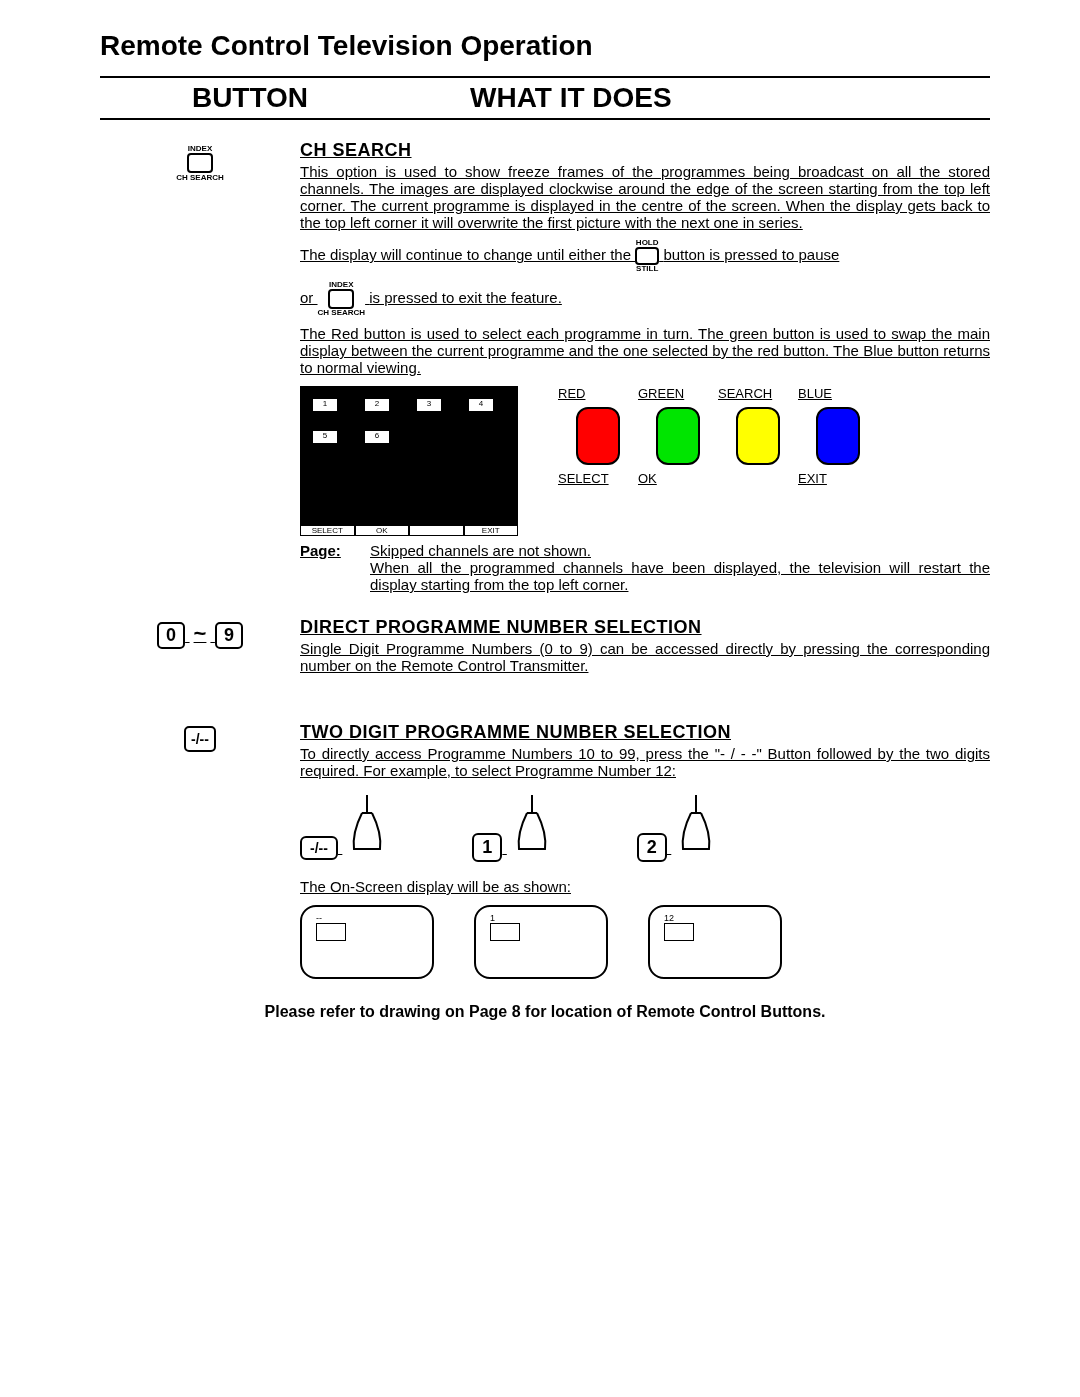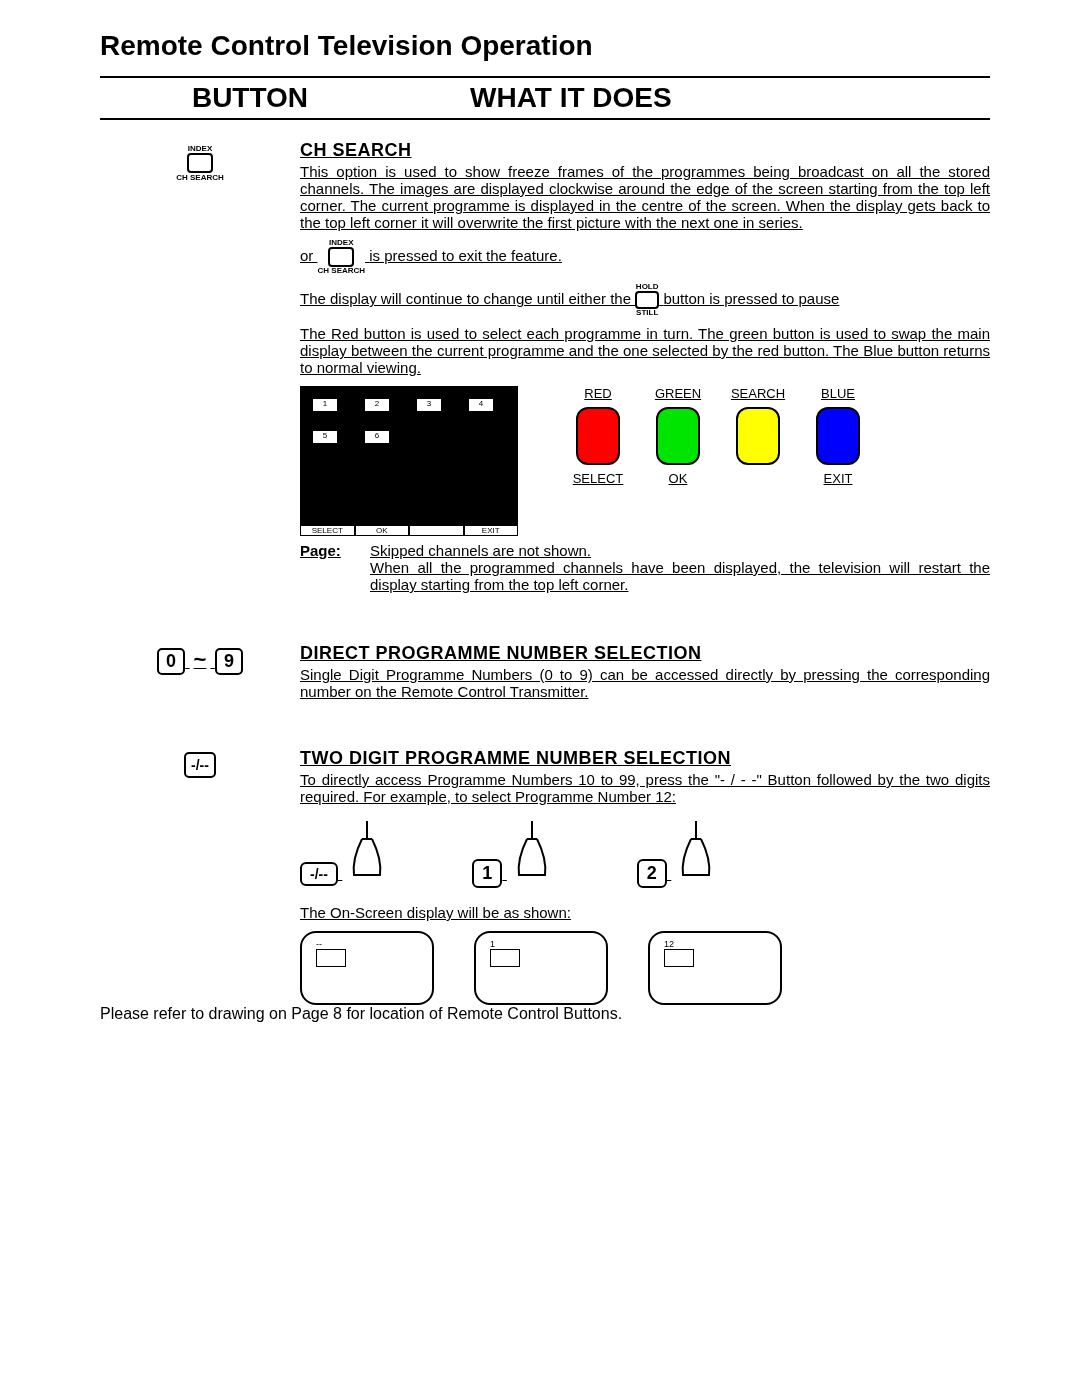--- a/index.html
+++ b/index.html
@@ -121,21 +121,21 @@
     background: #fff;
     font-size: 8px;
     display: flex;
   }
   .tv-preview-footer span {
     flex: 1;
     text-align: center;
     border: 1px solid #000;
   }
   .color-col {
-    text-align: center;
+    text-align: left;
     width: 80px;
   }
   .color-label-top {
     font-size: 13px;
   }
   .color-shape {
     width: 40px;
     height: 54px;
     border: 2px solid #000;
     border-radius: 12px;
@@ -194,21 +194,24 @@
   }
   .osd-inner {
     position: absolute;
     top: 16px;
     left: 14px;
     border: 1px solid #000;
     width: 28px;
     height: 16px;
   }
   .footer-note {
+    text-align: center;
     font-size: 16px;
+    margin-top: 24px;
+    font-weight: bold;
   }
 </style>
 </head>
 <body>
 
 <div class="page-title">Remote Control Television Operation</div>
 
 <div class="header-bar">
   <div class="col-button-head">BUTTON</div>
   <div class="col-what-head">WHAT IT DOES</div>
@@ -218,37 +221,37 @@
   <div class="left-col">
     <span class="chsearch-icon">
       <span>INDEX</span><br>
       <span class="chsearch-box"></span>
       <span>CH SEARCH</span>
     </span>
   </div>
   <div class="right-col">
     <div class="sec-head">CH SEARCH</div>
     <p class="para">This option is used to show freeze frames of the programmes being broadcast on all the stored channels. The images are displayed clockwise around the edge of the screen starting from the top left corner. The current programme is displayed in the centre of the screen. When the display gets back to the top left corner it will overwrite the first picture with the next one in series.</p>
+    <p class="para">
+      <span>The display will continue to change until either the </span>
+      <span class="inline-icon" style="font-size:8px;font-weight:bold;">
+        <span>HOLD</span><br>
+        <span class="chsearch-box" style="width:20px;height:14px;"></span>
+        <span>STILL</span>
+      </span>
+      <span> button is pressed to pause</span>
+    </p>
     <p class="para">
       <span>or </span>
       <span class="inline-icon chsearch-icon">
         <span>INDEX</span><br>
         <span class="chsearch-box"></span>
         <span>CH SEARCH</span>
       </span>
       <span> is pressed to exit the feature.</span>
-    </p>
-    <p class="para">
-      <span>The display will continue to change until either the </span>
-      <span class="inline-icon" style="font-size:8px;font-weight:bold;">
-        <span>HOLD</span><br>
-        <span class="chsearch-box" style="width:20px;height:14px;"></span>
-        <span>STILL</span>
-      </span>
-      <span> button is pressed to pause</span>
     </p>
     <p class="para">The Red button is used to select each programme in turn. The green button is used to swap the main display between the current programme and the one selected by the red button. The Blue button returns to normal viewing.</p>
 
     <div class="color-btns-row">
       <div class="tv-preview">
         <div class="thumb" style="top:12px;left:12px;">1</div>
         <div class="thumb" style="top:12px;left:64px;">2</div>
         <div class="thumb" style="top:12px;left:116px;">3</div>
         <div class="thumb" style="top:12px;left:168px;">4</div>
         <div class="thumb" style="top:44px;left:12px;">5</div>
@@ -283,21 +286,21 @@
     </div>
 
     <div class="notes-row">
       <div class="notes-label">Page:</div>
       <div class="notes-text" style="white-space:pre-line;">Skipped channels are not shown.
 When all the programmed channels have been displayed, the television will restart the display starting from the top left corner.</div>
     </div>
   </div>
 </div>
 
-<div class="section" style="margin-top:50px;">
+<div class="section" style="margin-top:24px;">
   <div class="left-col">
     <span class="remote-key">0</span>
     <span class="keypad-tilde">~</span>
     <span class="remote-key">9</span>
   </div>
   <div class="right-col">
     <div class="sec-head">DIRECT PROGRAMME NUMBER SELECTION</div>
     <p class="para">Single Digit Programme Numbers (0 to 9) can be accessed directly by pressing the corresponding number on the Remote Control Transmitter.</p>
   </div>
 </div>

